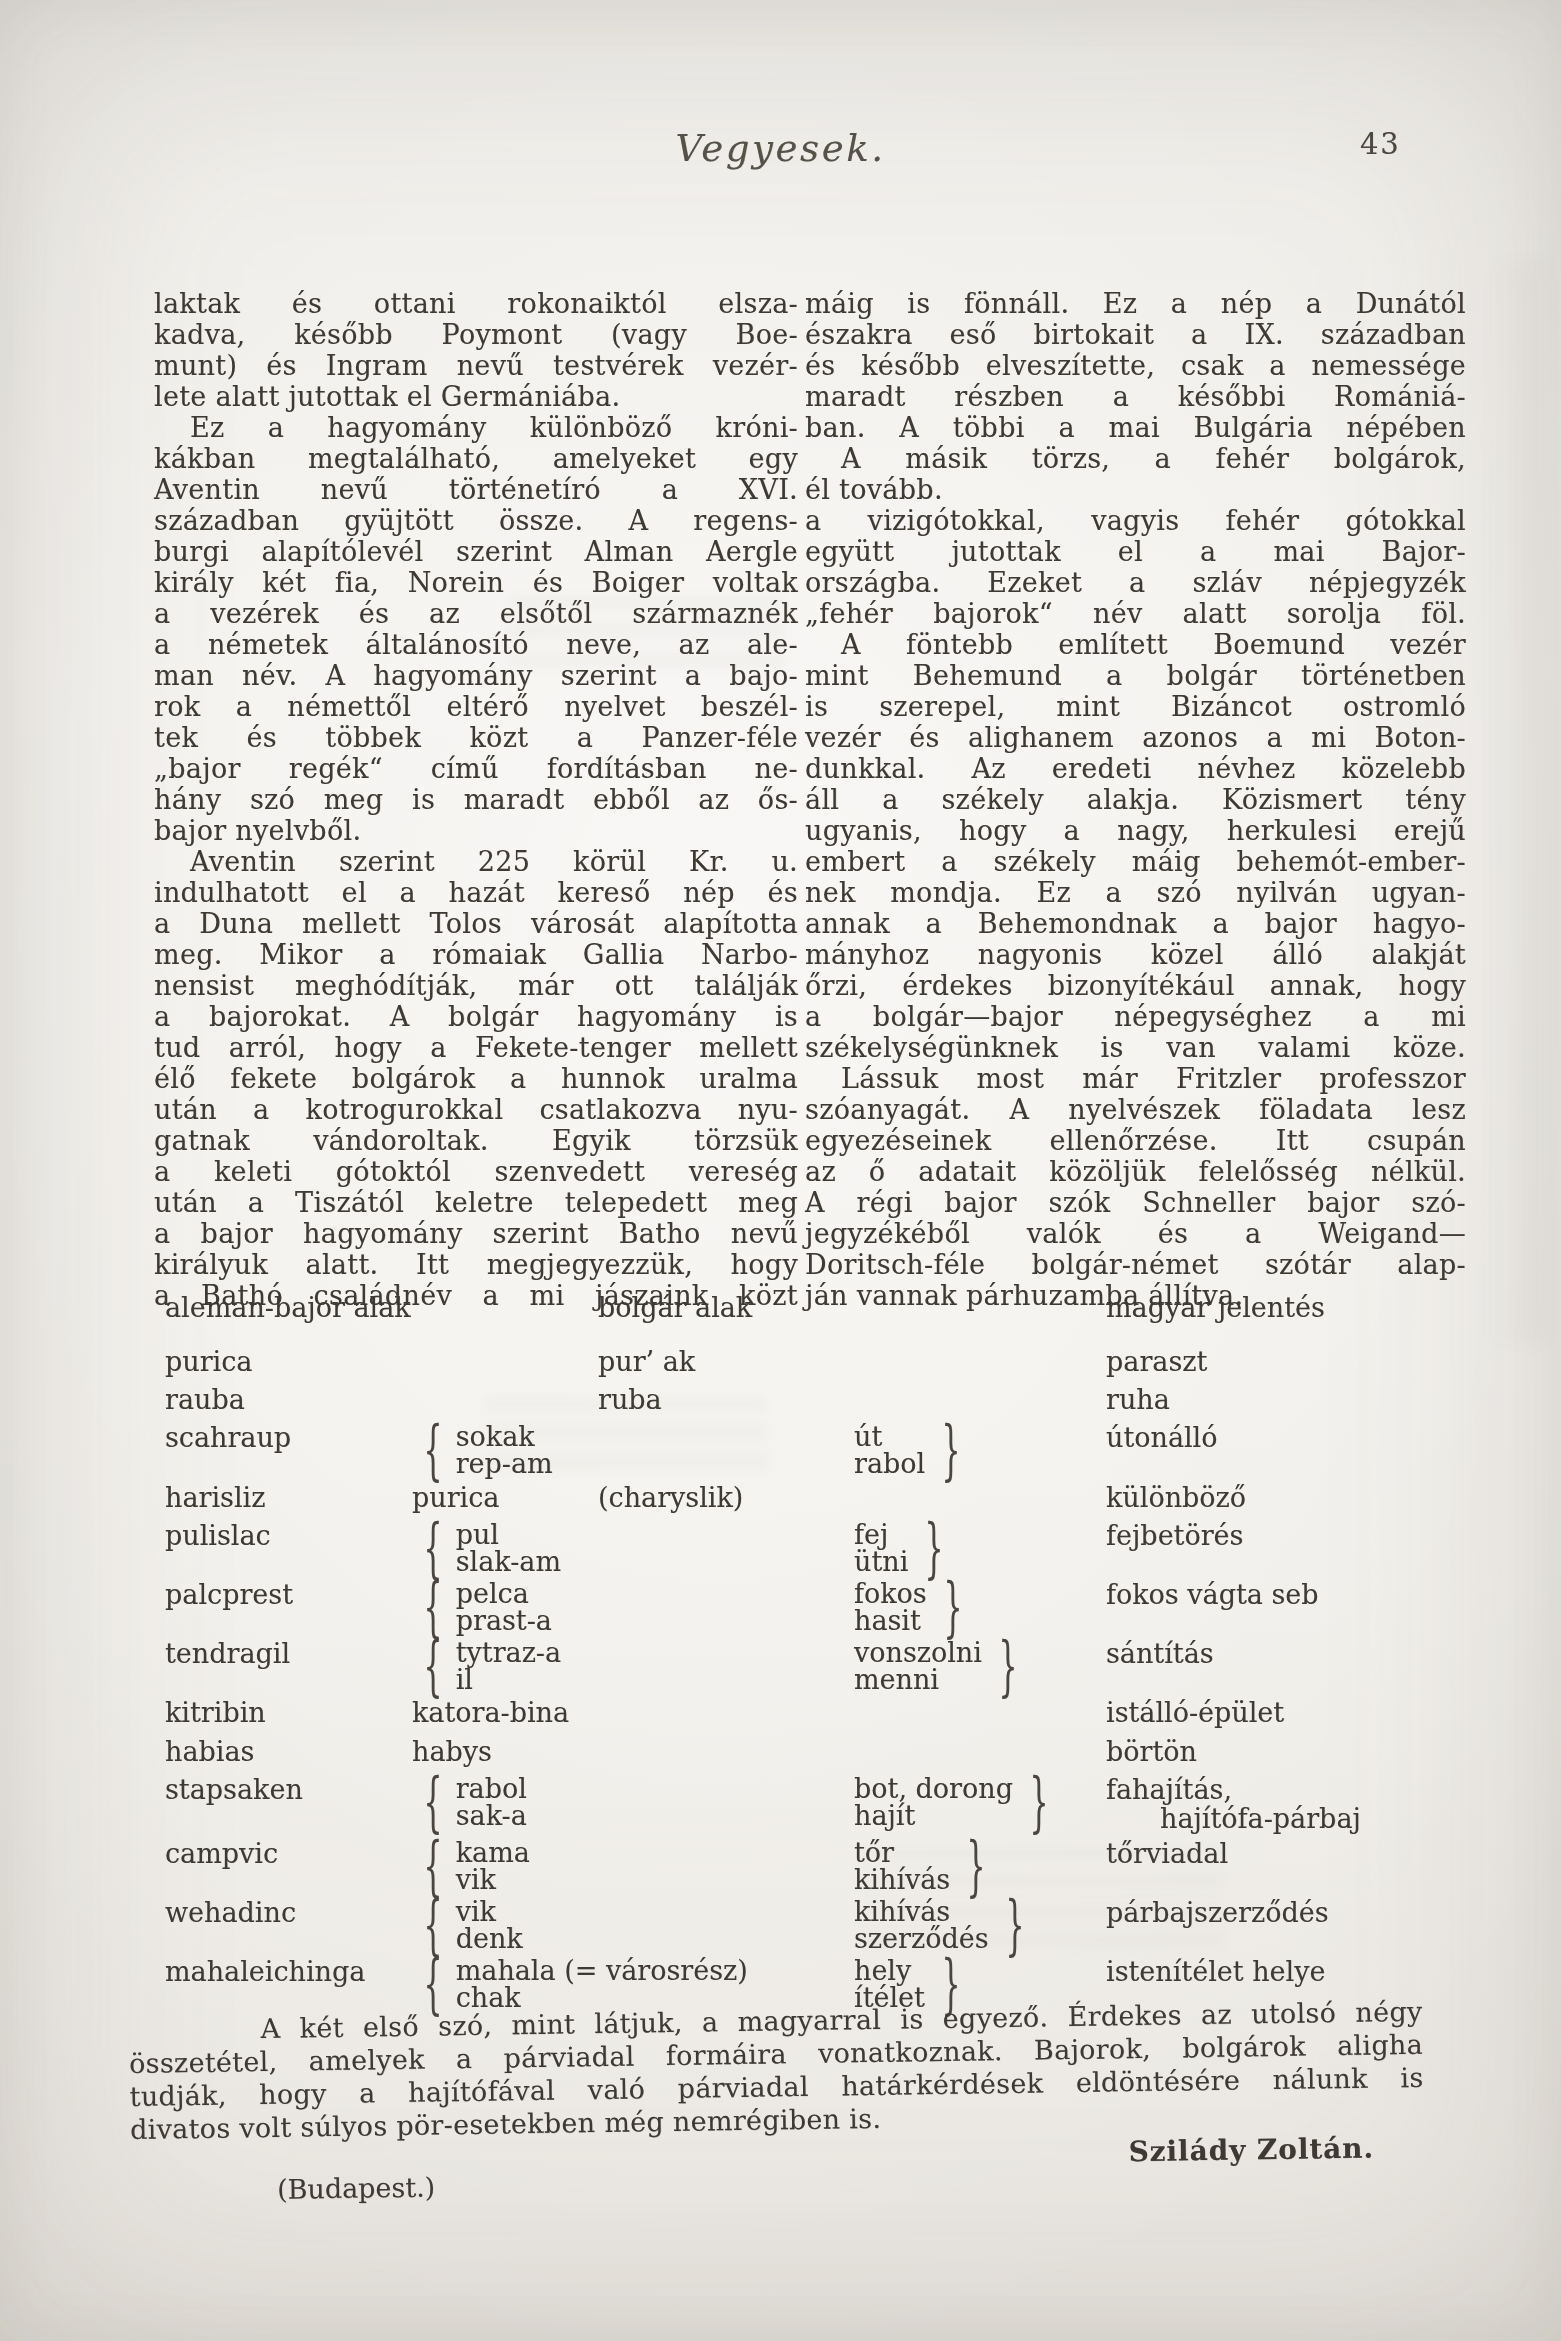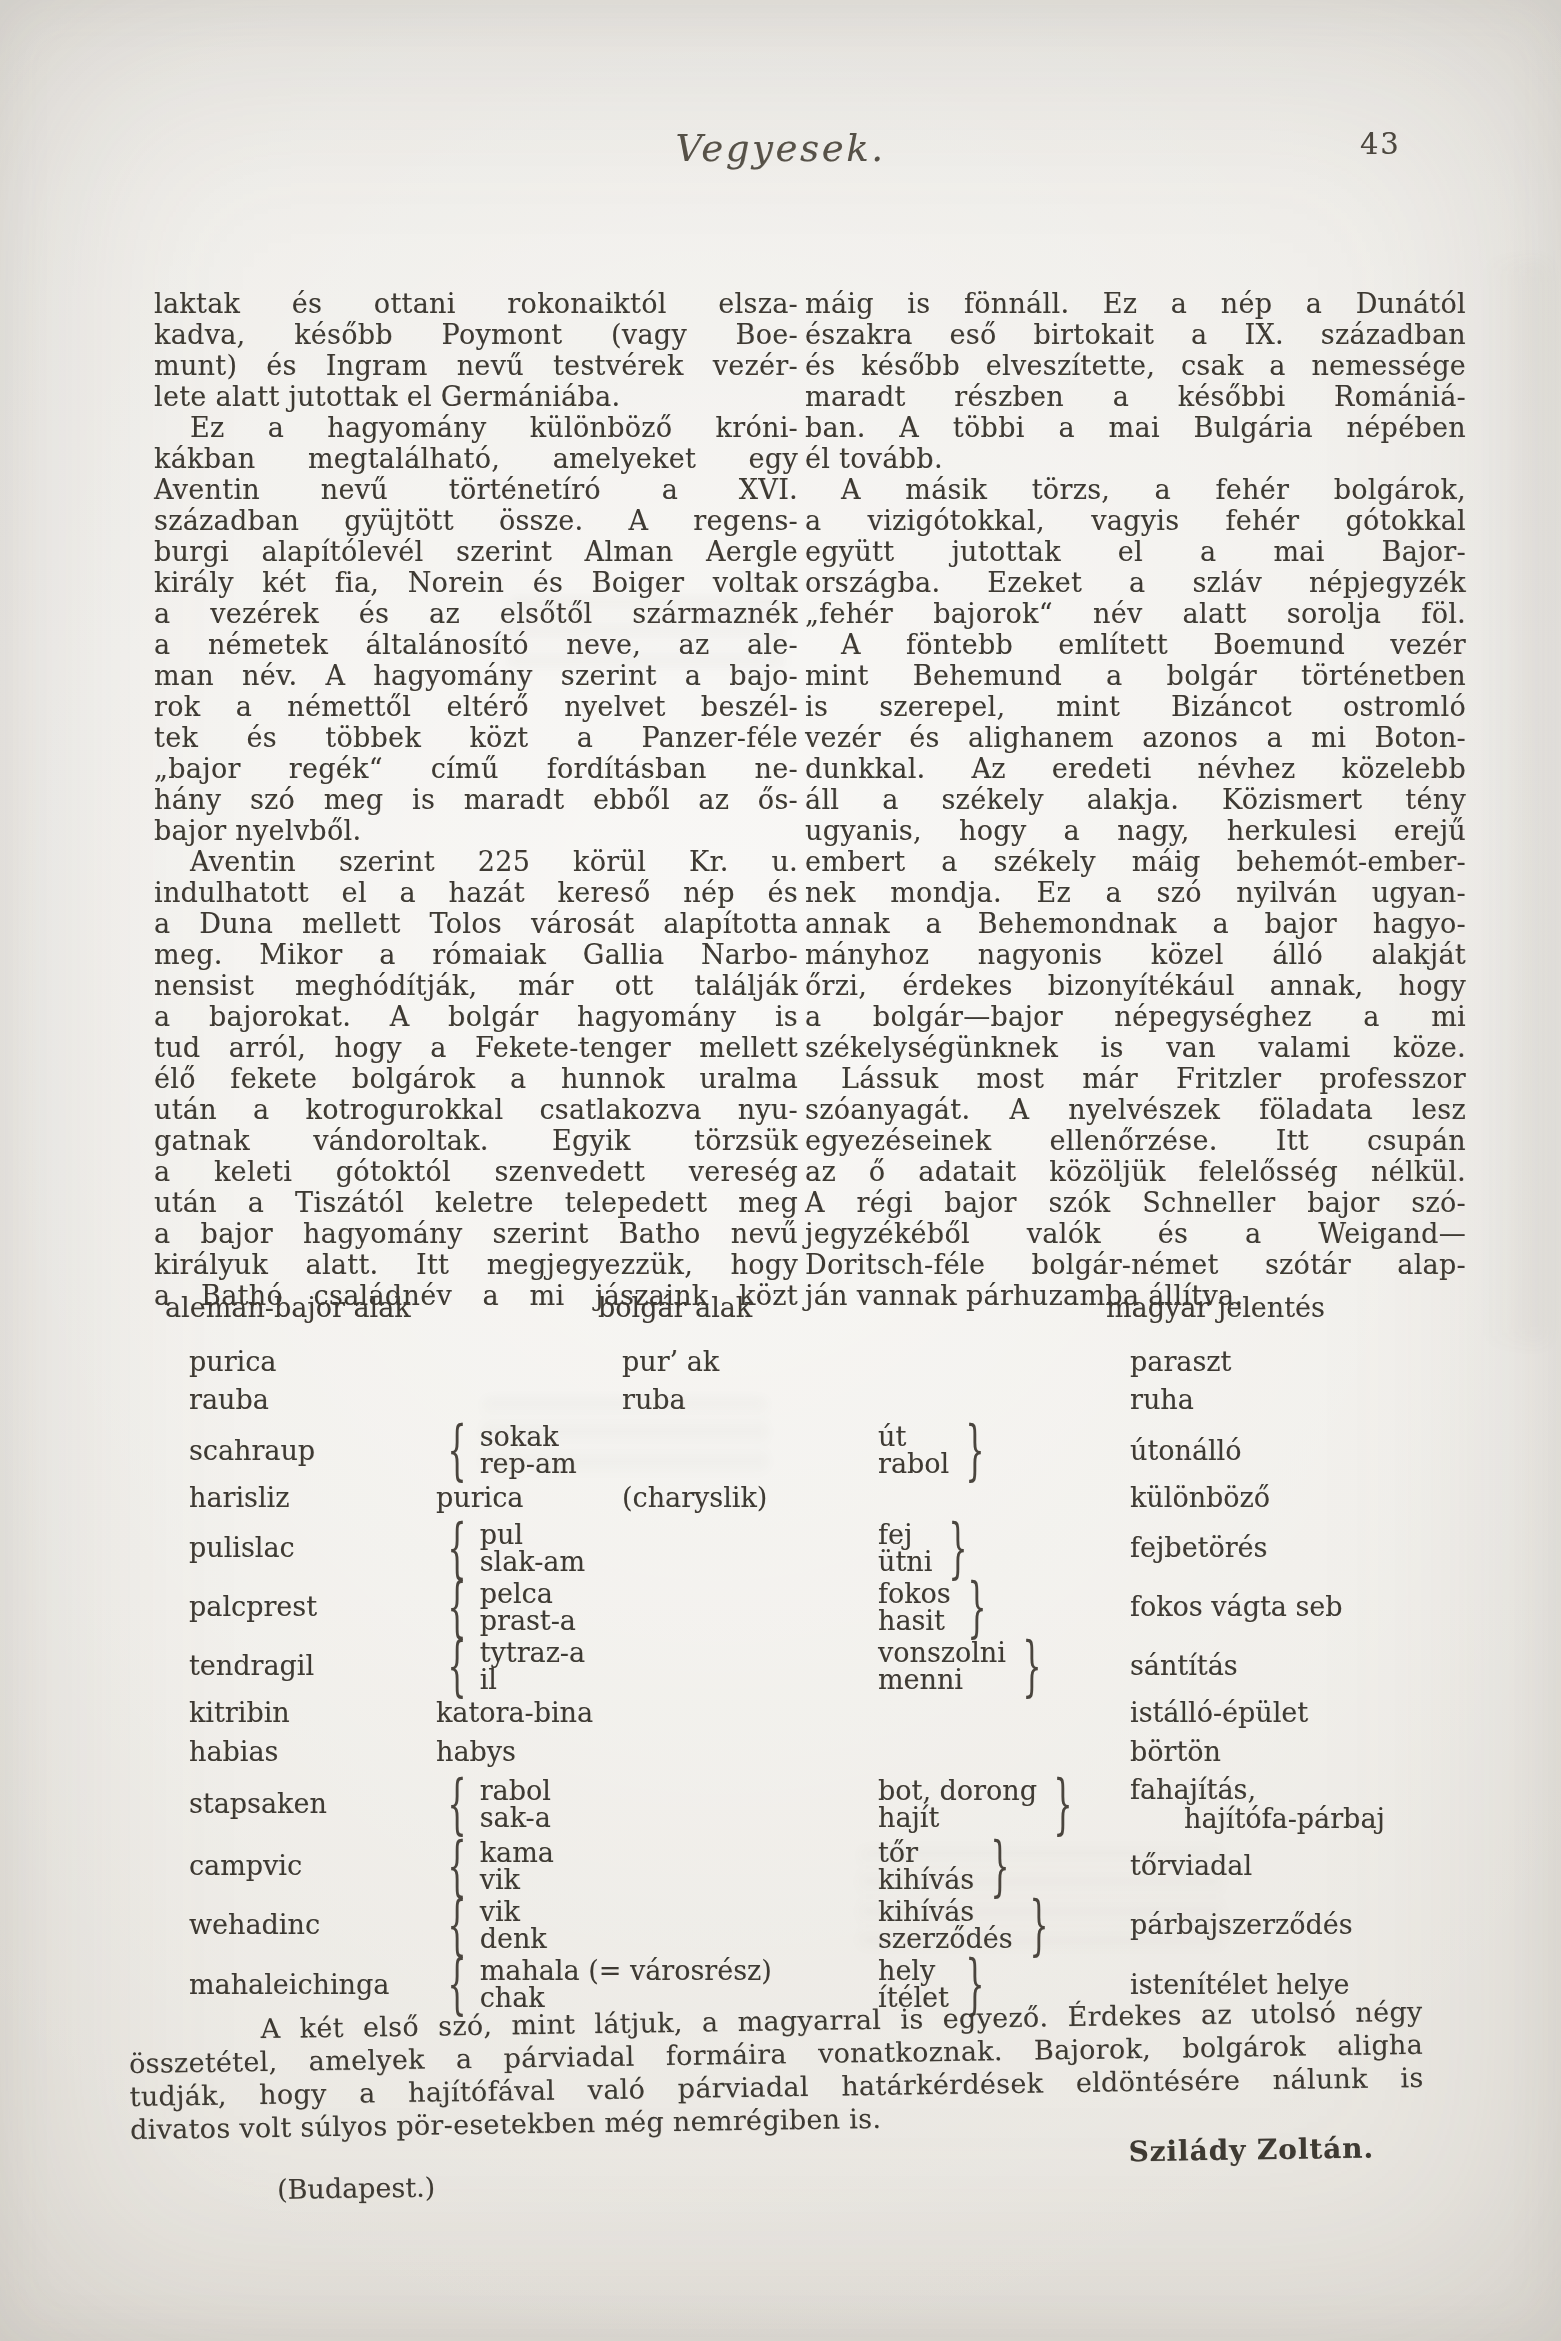--- a/index.html
+++ b/index.html
@@ -27,21 +27,21 @@
   .line.unjust{text-align-last:left;}
   .line.indent{text-indent:36px;}
   
   .word-table{position:absolute;left:165px;top:1292px;width:1266px;
     display:grid;grid-template-columns:247px 186px 256px 252px 1fr;
     font-size:27px;}
   .wt-h{grid-row:1;height:31px;line-height:31px;margin-bottom:24px;white-space:nowrap;}
   .wt-h1{grid-column:1/3;}
   .wt-h2{grid-column:3/4;}
   .wt-h3{grid-column:5/6;}
-  .wt-cell{display:flex;align-items:center;padding-bottom:8.7px;white-space:nowrap;margin-left:24px;}
+  .wt-cell{display:flex;align-items:flex-start;padding-bottom:8.7px;white-space:nowrap;}
   .wt-cell.tall{padding-bottom:5.2px;}
   .wt-stack{display:flex;flex-direction:column;justify-content:center;}
   .sline{height:27px;line-height:27px;}
   .mline{height:29.5px;line-height:29.5px;}
   .mline.indent2{padding-left:54px;}
   .brace{font-size:66px;line-height:54px;font-weight:300;color:#4a453e;
          transform:scaleX(0.45);display:inline-block;}
   .brace.bl{margin-right:1.7px;}
   .brace.br{margin-left:5.2px;}
   
@@ -105,22 +105,22 @@
       <div class="line">a bajor hagyomány szerint Batho nevű</div>
       <div class="line">királyuk alatt. Itt megjegyezzük, hogy</div>
       <div class="line">a Bathó családnév a mi jászaink közt</div>
     </div>
   <div class="col col-right" id="col-right">
       <div class="line">máig is fönnáll. Ez a nép a Dunától</div>
       <div class="line">északra eső birtokait a IX. században</div>
       <div class="line">és később elveszítette, csak a nemessége</div>
       <div class="line">maradt részben a későbbi Romániá-</div>
       <div class="line">ban. A többi a mai Bulgária népében</div>
+      <div class="line indent">A másik törzs, a fehér bolgárok,</div>
       <div class="line unjust">él tovább.</div>
-      <div class="line indent">A másik törzs, a fehér bolgárok,</div>
       <div class="line">a vizigótokkal, vagyis fehér gótokkal</div>
       <div class="line">együtt jutottak el a mai Bajor-</div>
       <div class="line">országba. Ezeket a szláv népjegyzék</div>
       <div class="line">„fehér bajorok“ név alatt sorolja föl.</div>
       <div class="line indent">A föntebb említett Boemund vezér</div>
       <div class="line">mint Behemund a bolgár történetben</div>
       <div class="line">is szerepel, mint Bizáncot ostromló</div>
       <div class="line">vezér és alighanem azonos a mi Boton-</div>
       <div class="line">dunkkal. Az eredeti névhez közelebb</div>
       <div class="line">áll a székely alakja. Közismert tény</div>

